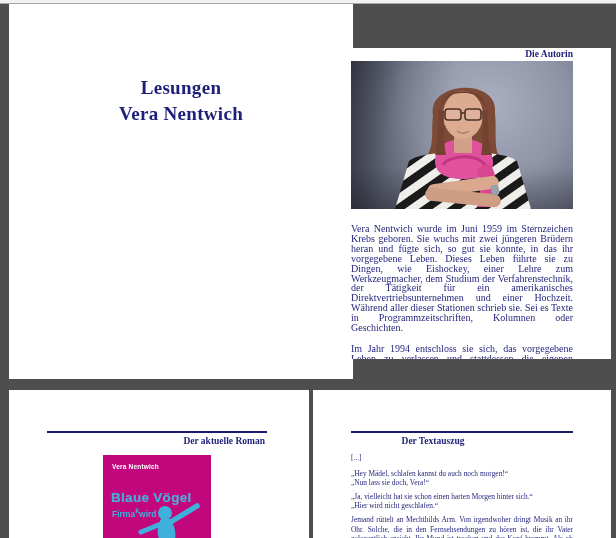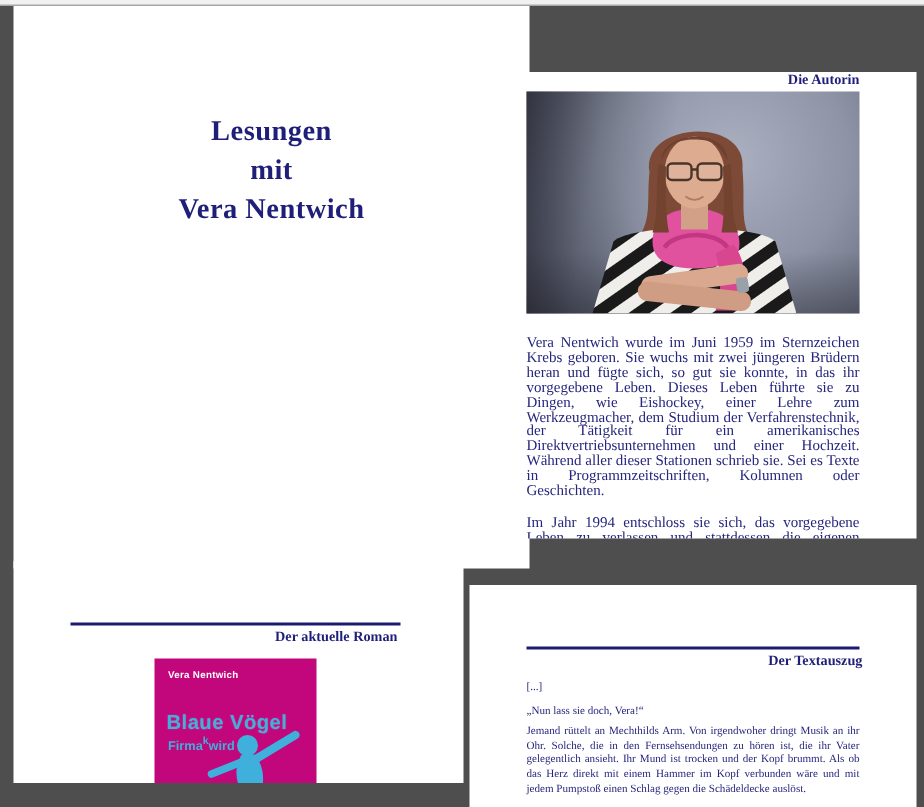--- a/index.html
+++ b/index.html
@@ -10,36 +10,36 @@
     background:#4e4e4e; overflow:hidden;
     font-family:"Liberation Serif", serif;
   }
   .topbar {
     position:absolute; top:0; left:0; width:616px; height:4px;
     background:#f1f1f1; border-bottom:1px solid #a8a8a8; z-index:6;
   }
   .page { position:absolute; background:#ffffff; overflow:hidden; }
   .page-tl { left:9px;   top:4px;   width:344px; height:375px; }
   .page-tr { left:313px; top:4px;   width:298px; height:311px;margin-top:44px; }
-  .page-bl { left:9px;   top:374px; width:300px; height:148px; }
+  .page-bl { left:9px;   top:390px; width:300px; height:148px; }
   .page-br { left:313px; top:390px; width:298px; height:148px; }
 
   .title-block {
     margin-top:71px; text-align:center;
     font-weight:bold; font-size:19px; line-height:26px;
     color:#1f1f7a; letter-spacing:0.3px;
   }
 
   .page-header {
     text-align:right; font-weight:bold; font-size:9.5px; line-height:12px;
     color:#1f1f7a;
   }
   .page-tr .page-header { padding-right:38px; margin-top:0; }
   .page-bl .page-header { padding-right:44px; margin-top:2px; }
-  .page-br .page-header { padding-right:36px; margin-top:2px; }
+  .page-br .page-header { padding-right:58px; margin-top:2px;text-align:center; }
 
   .rule {
     border-top:2px solid #1a1a6e; height:0;
   }
   .page-bl .rule { margin:41px 42px 0 38px; }
   .page-br .rule { margin:41px 38px 0 38px; }
 
   .photo {
     position:relative; margin:1px 38px 0 38px; width:222px; height:148px;
     background:
@@ -87,21 +87,20 @@
 </style>
 </head>
 <body>
 
 <div class="viewer">
   <div class="topbar"></div>
 
   <div class="page page-tl">
     <div class="title-block">
       <div>Lesungen</div>
-      <div>mit</div>
       <div>Vera Nentwich</div>
     </div>
   </div>
 
   <div class="page page-tr">
     <div class="page-header">Die Autorin</div>
     <div class="photo">
       <svg width="222" height="148" viewBox="0 0 222 148">
         <defs>
           <pattern id="zebra" patternUnits="userSpaceOnUse" width="16" height="16" patternTransform="rotate(55)">
@@ -161,18 +160,23 @@
       </svg>
     </div>
   </div>
 
   <div class="page page-br">
     <div class="rule"></div>
     <div class="page-header">Der Textauszug</div>
     <div class="excerpt">
       <p class="ellipsis">[...]</p>
       <div class="quote-pair">
+        <p>„Hey Mädel, schlafen kannst du auch noch morgen!“</p>
         <p>„Nun lass sie doch, Vera!“</p>
+      </div>
+      <div class="quote-pair">
+        <p>„Ja, vielleicht hat sie schon einen harten Morgen hinter sich.“</p>
+        <p>„Hier wird nicht geschlafen.“</p>
       </div>
       <p class="para">Jemand rüttelt an Mechthilds Arm. Von irgendwoher dringt Musik an ihr Ohr. Solche, die in den Fernsehsendungen zu hören ist, die ihr Vater gelegentlich ansieht. Ihr Mund ist trocken und der Kopf brummt. Als ob das Herz direkt mit einem Hammer im Kopf verbunden wäre und mit jedem Pumpstoß einen Schlag gegen die Schädeldecke auslöst.</p>
     </div>
   </div>
 </div>
 
 </body></html>

